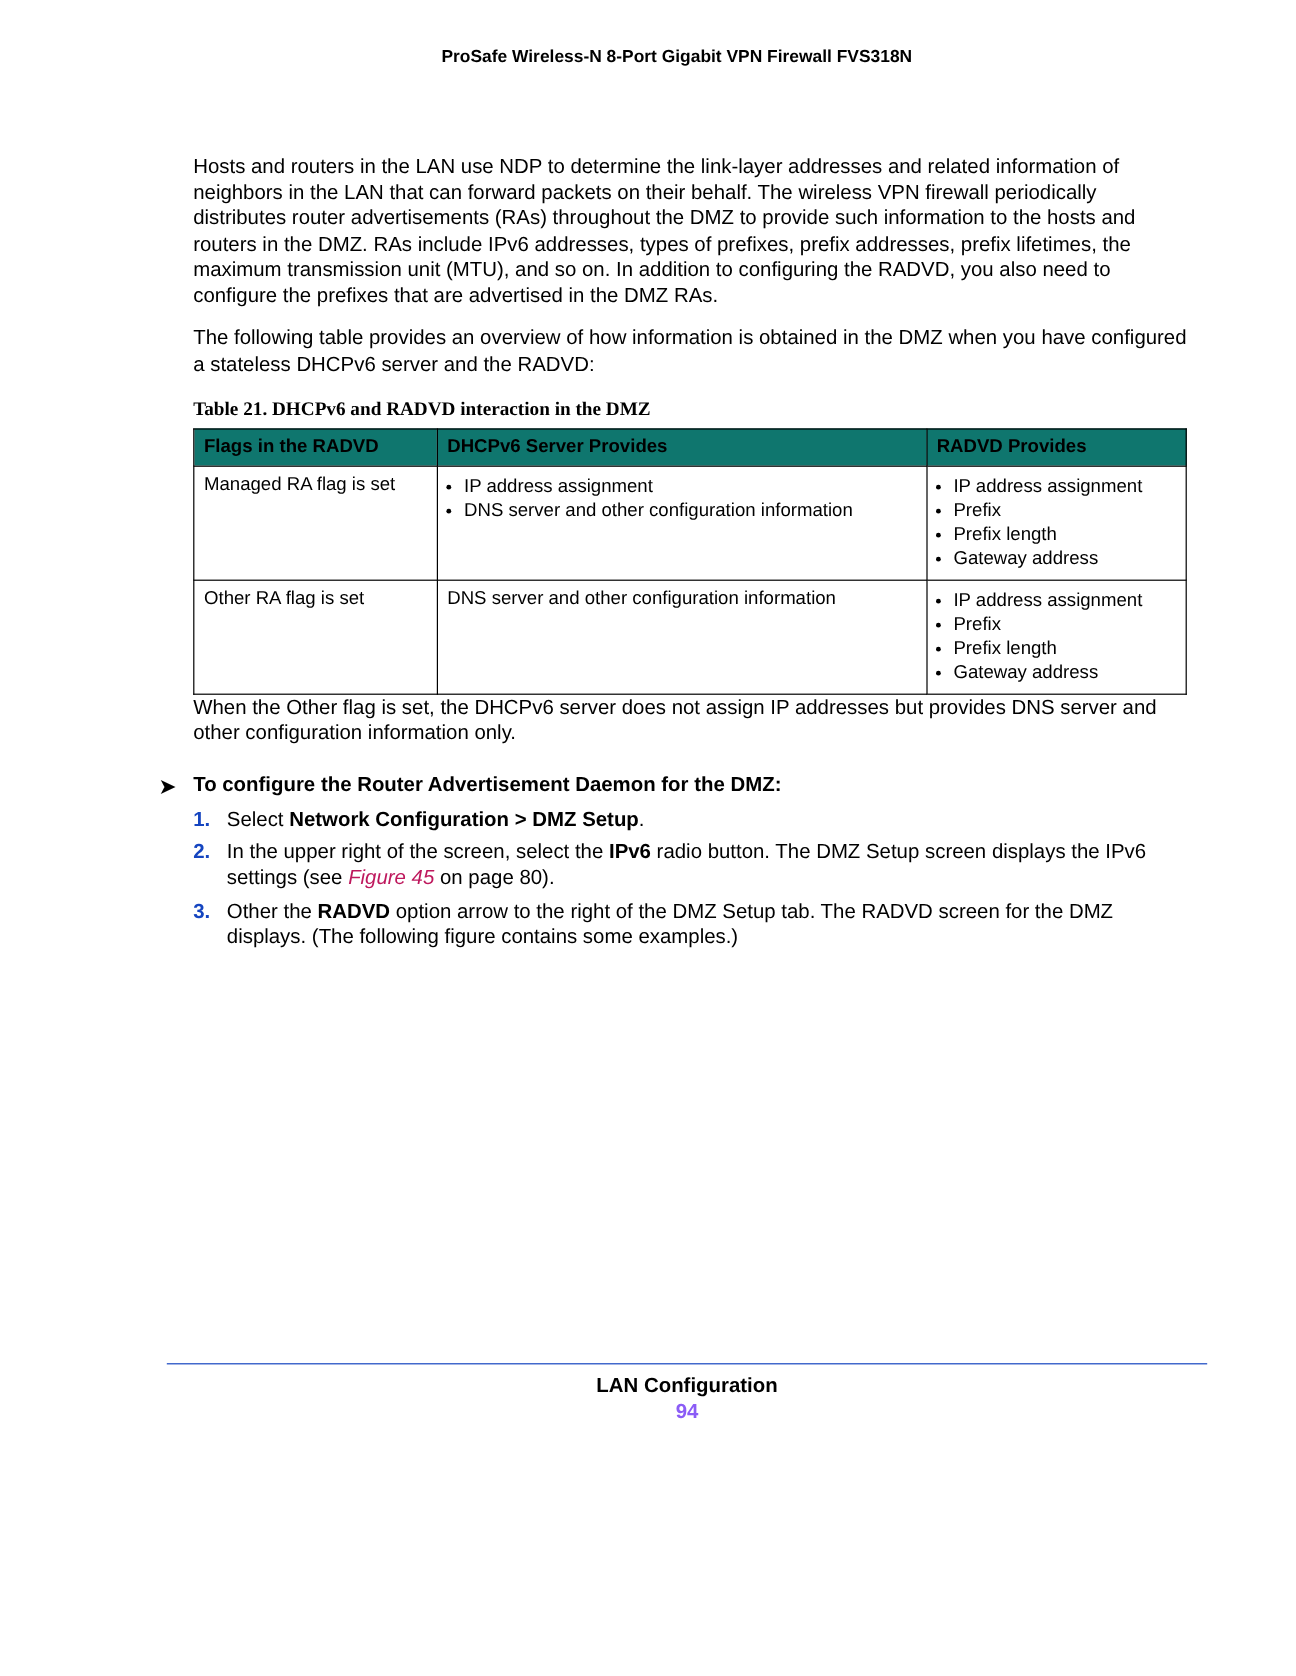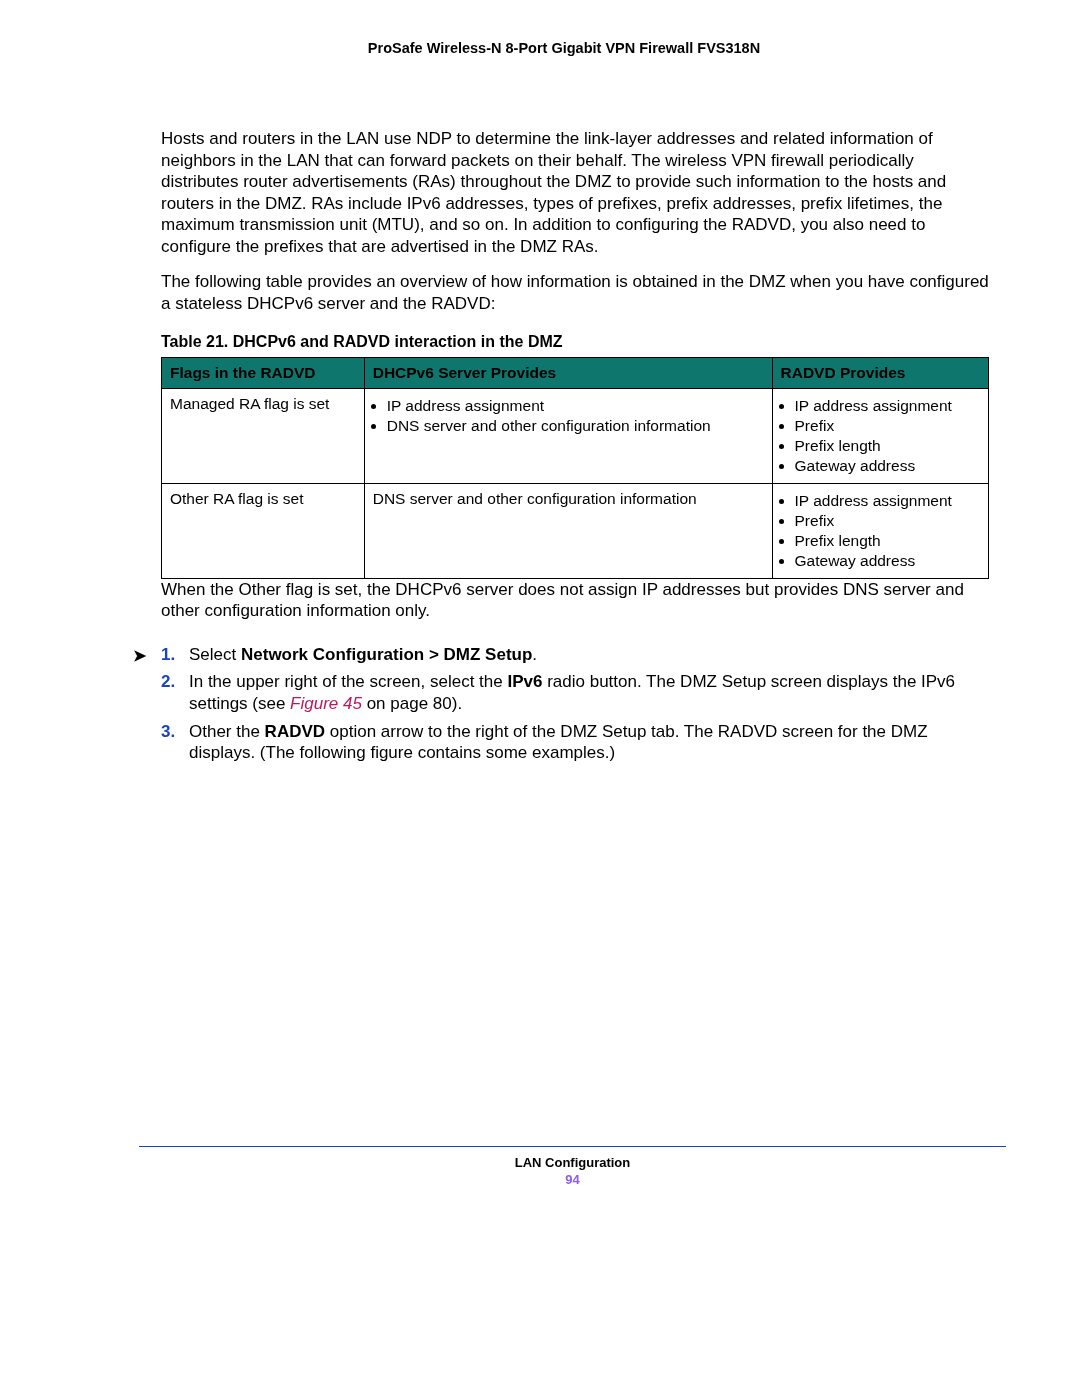--- a/index.html
+++ b/index.html
@@ -30,20 +30,21 @@
     line-height: 1.27;
     margin: 0 0 14px 0;
   }
   .content {
     padding-left: 22px;
   }
   .table-caption {
     font-weight: bold;
     font-size: 16px;
     margin: 18px 0 6px 0;
+    font-family: Liberation Serif, serif;
   }
   table.dhcp {
     border-collapse: collapse;
     width: 100%;
     font-size: 15.5px;
   }
   table.dhcp th, table.dhcp td {
     border: 1px solid #000;
     padding: 6px 8px 6px 8px;
     text-align: left;
@@ -99,21 +100,21 @@
   }
   .footer {
     position: absolute;
     left: 115px;
     right: 98px;
     bottom: 210px;
     border-top: 1px solid #1545c0;
     padding-top: 8px;
     text-align: center;
     font-weight: bold;
-    font-size: 13px;
+    font-size: 17px;
   }
   .footer .pagenum {
     color: #8b5cf6;
     display: block;
     margin-top: 2px;
   }
   .bold { font-weight: bold; }
 </style>
 </head>
 <body>
@@ -164,20 +165,21 @@
             </ul>
           </td>
         </tr>
       </tbody>
     </table>
 
     <p class="body-para">When the Other flag is set, the DHCPv6 server does not assign IP addresses but provides DNS server and other configuration information only.</p>
 
     <div class="proc-head">
       <span class="arrow">➤</span>
+      <span>To configure the Router Advertisement Daemon for the DMZ:</span>
     </div>
 
     <ol class="steps">
       <li>
         <span>Select </span><span class="bold">Network Configuration &gt; DMZ Setup</span><span>.</span>
       </li>
       <li>
         <span>In the upper right of the screen, select the </span><span class="bold">IPv6</span><span> radio button. The DMZ Setup screen displays the IPv6 settings (see </span><span class="figref">Figure 45</span><span> on page 80).</span>
       </li>
       <li>

